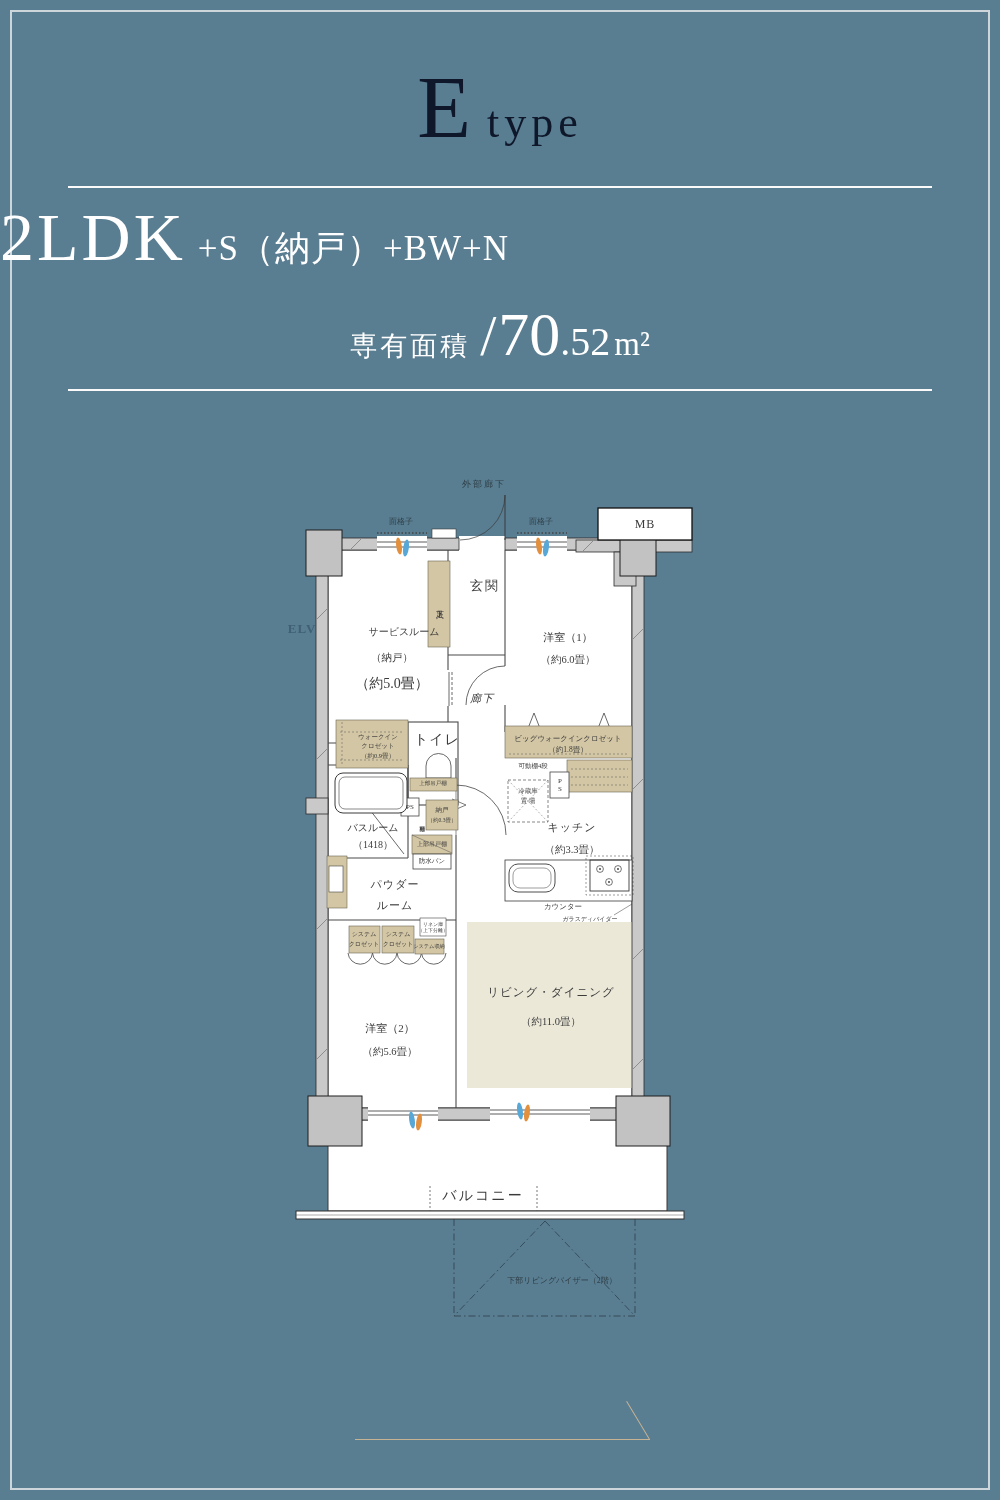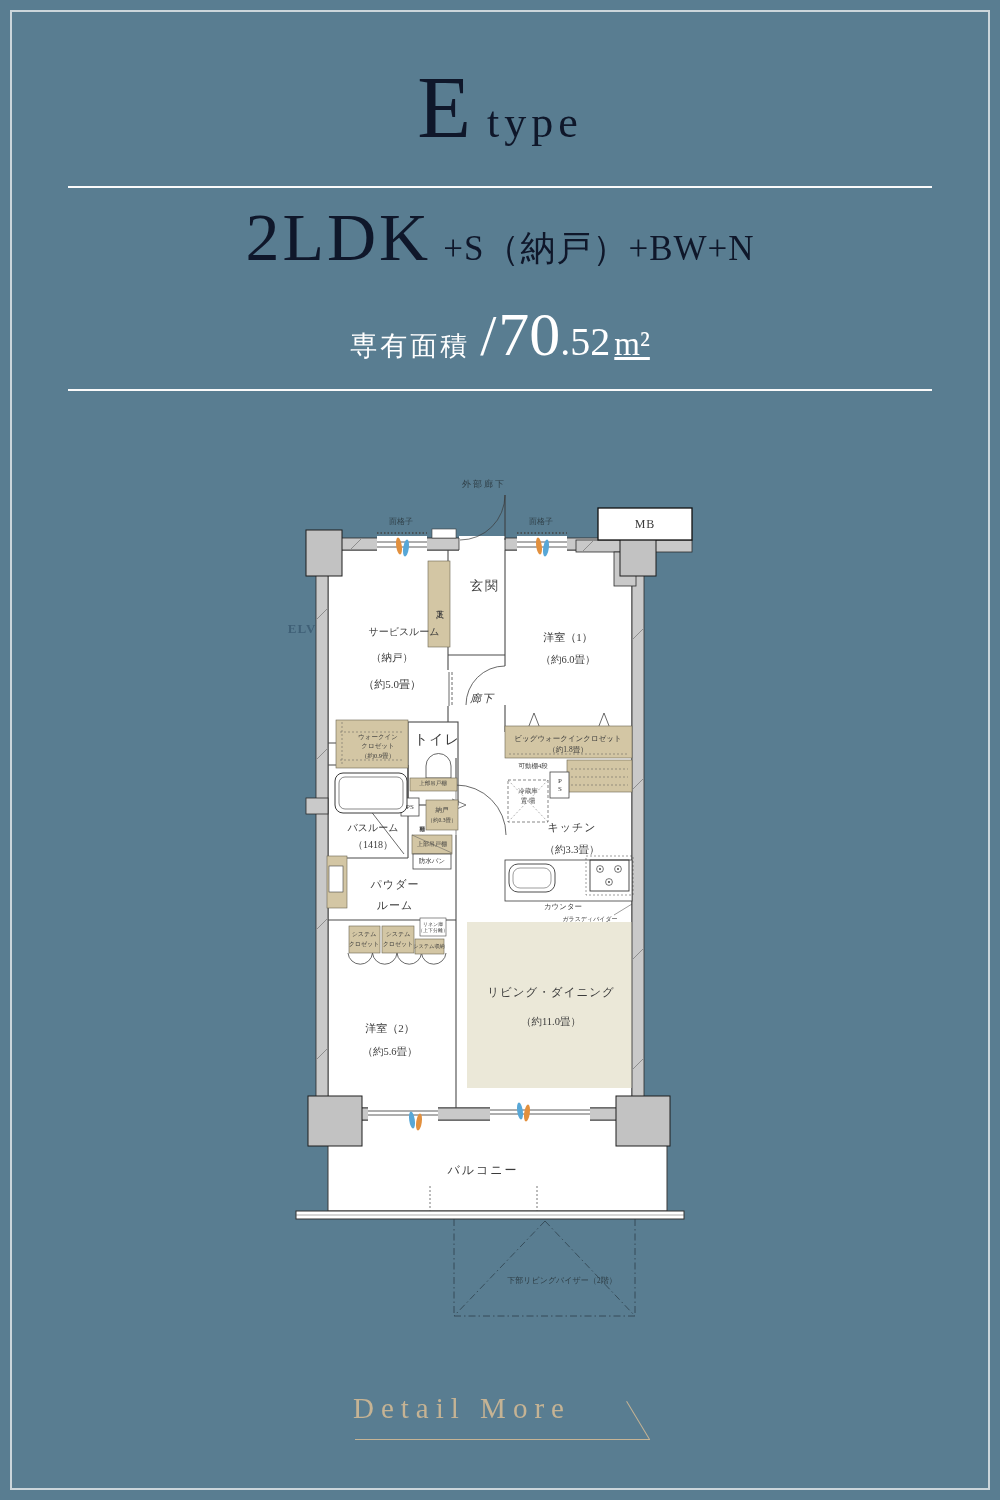--- a/index.html
+++ b/index.html
@@ -6,29 +6,29 @@
   body{width:1000px;height:1500px;position:relative;background:#597d91;overflow:hidden;
        font-family:"Liberation Serif","DejaVu Serif",serif;}
   .frame{position:absolute;left:10px;top:10px;right:10px;bottom:10px;border:2px solid #ccd6db;}
   
   .type-title{position:absolute;top:64px;left:0;width:100%;text-align:center;color:#0f172a;line-height:1;}
   .type-letter{font-size:88px;letter-spacing:2px;}
   .type-word{font-size:44px;margin-left:14px;letter-spacing:5px;}
   .rule{position:absolute;left:68px;width:864px;height:2px;background:#fafafa;}
   .rule1{top:186px;}
   .rule2{top:389px;}
-  .plan-line{position:absolute;top:200px;width:100%;text-align:center;color:#0f172a;line-height:1.1;}
+  .plan-line{position:absolute;top:200px;width:100%;color:#ffffff;line-height:1.1;}
   .plan-name{font-size:68px;letter-spacing:3px;}
   .plan-suffix{font-size:35px;margin-left:12px;letter-spacing:1px;}
   .area-line{position:absolute;top:296px;width:100%;text-align:center;color:#ffffff;line-height:76px;}
   .area-label{font-size:27px;letter-spacing:3px;}
   .area-slash{font-size:58px;margin:0 2px 0 10px;}
   .area-int{font-size:62px;}
   .area-dec{font-size:40px;}
-  .area-unit{font-size:33px;margin-left:4px;text-decoration:underline;}
+  .area-unit{font-size:33px;margin-left:4px;}
   
   .plan{position:absolute;left:280px;top:460px;width:440px;height:880px;}
   .plan svg{position:absolute;left:0;top:0;}
   .lbl{position:absolute;transform:translate(-50%,-50%);white-space:nowrap;color:#3b3b3b;
        text-align:center;line-height:1;}
   .vtext{writing-mode:vertical-rl;text-orientation:upright;}
   .outlbl{color:#2f3f47;}
   .elv{color:#3d5d74;opacity:.9;font-weight:bold;letter-spacing:1px;}
   
   .detail-more{position:absolute;left:353px;top:1392px;width:298px;height:52px;cursor:pointer;
@@ -235,21 +235,21 @@
 
 <div class="lbl outlbl" style="left:204px;top:24px;font-size:9px;letter-spacing:2px;">外部廊下</div>
 <div class="lbl outlbl" style="left:121px;top:62px;font-size:8px;">面格子</div>
 <div class="lbl outlbl" style="left:261px;top:62px;font-size:8px;">面格子</div>
 <div class="lbl" style="left:365px;top:64px;font-size:12px;letter-spacing:1px;">MB</div>
 <div class="lbl elv" style="left:22px;top:168px;font-size:13px;">ELV</div>
 <div class="lbl" style="left:205px;top:125px;font-size:13px;letter-spacing:2px;">玄関</div>
 <div class="lbl vtext" style="left:159px;top:144px;font-size:8px;">下足入</div>
 <div class="lbl" style="left:124px;top:172px;font-size:10px;">サービスルーム</div>
 <div class="lbl" style="left:112px;top:198px;font-size:10.5px;">（納戸）</div>
-<div class="lbl" style="left:112px;top:224px;font-size:11px;">（約5.0畳）</div>
+<div class="lbl" style="left:112px;top:224px;font-size:14px;">（約5.0畳）</div>
 <div class="lbl" style="left:288px;top:177px;font-size:11px;">洋室（1）</div>
 <div class="lbl" style="left:288px;top:200px;font-size:10.5px;">（約6.0畳）</div>
 <div class="lbl" style="left:202px;top:238px;font-size:11px;letter-spacing:1px;font-style:italic;">廊下</div>
 <div class="lbl" style="left:157px;top:280px;font-size:14px;letter-spacing:1px;">トイレ</div>
 <div class="lbl" style="left:98px;top:277px;font-size:6.5px;">ウォークイン</div>
 <div class="lbl" style="left:98px;top:286px;font-size:6.5px;">クロゼット</div>
 <div class="lbl" style="left:98px;top:296px;font-size:6.5px;">（約0.9畳）</div>
 <div class="lbl" style="left:288px;top:279px;font-size:7.5px;">ビッグウォークインクロゼット</div>
 <div class="lbl" style="left:288px;top:290px;font-size:7.5px;">（約1.8畳）</div>
 <div class="lbl" style="left:253px;top:306px;font-size:6.5px;">可動棚4段</div>
@@ -275,21 +275,20 @@
 <div class="lbl" style="left:84px;top:484px;font-size:6px;">クロゼット</div>
 <div class="lbl" style="left:118px;top:474px;font-size:6px;">システム</div>
 <div class="lbl" style="left:118px;top:484px;font-size:6px;">クロゼット</div>
 <div class="lbl" style="left:149px;top:487px;font-size:5.2px;">システム収納</div>
 <div class="lbl" style="left:153px;top:464px;font-size:5px;">リネン庫</div>
 <div class="lbl" style="left:153px;top:470px;font-size:5px;">（上下分離）</div>
 <div class="lbl" style="left:110px;top:568px;font-size:11px;">洋室（2）</div>
 <div class="lbl" style="left:110px;top:592px;font-size:10.5px;">（約5.6畳）</div>
 <div class="lbl" style="left:271px;top:533px;font-size:11.5px;letter-spacing:1px;">リビング・ダイニング</div>
 <div class="lbl" style="left:271px;top:562px;font-size:10.5px;">（約11.0畳）</div>
-<div class="lbl" style="left:203px;top:710px;font-size:12px;letter-spacing:2px;">バルコニー</div>
+<div class="lbl" style="left:203px;top:736px;font-size:14px;letter-spacing:2px;">バルコニー</div>
 <div class="lbl outlbl" style="left:282px;top:821px;font-size:8px;">下部リビングバイザー（2階）</div>
 </div>
 
 <a class="detail-more">
-  <span>Detail More</span>
   <span class="dm-underline"></span>
   <span class="dm-slash"></span>
 </a>
 
 </body></html>

